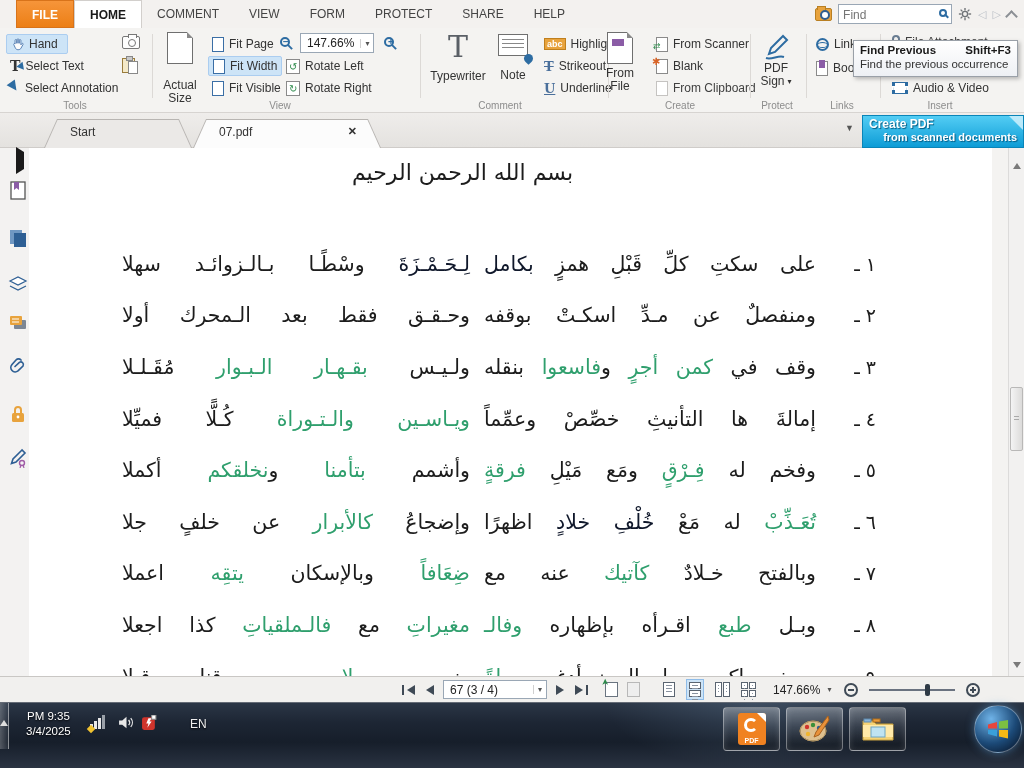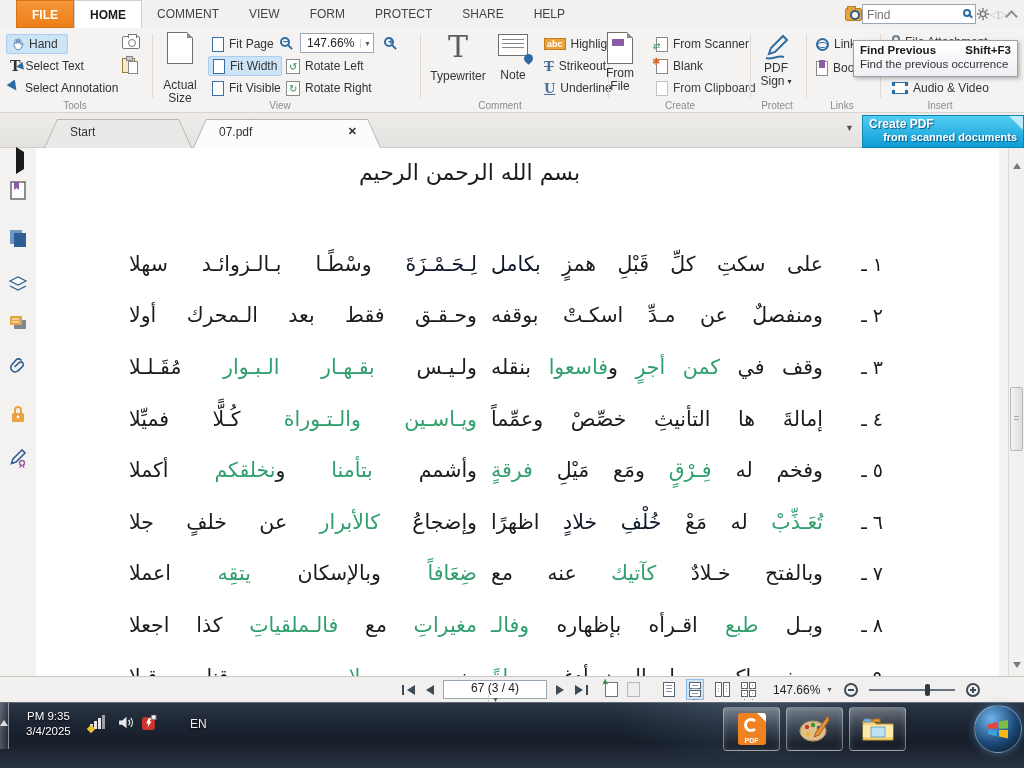--- a/index.html
+++ b/index.html
@@ -5,21 +5,21 @@
   * { margin:0; padding:0; box-sizing:border-box; }
   body { font-family:"Liberation Sans", sans-serif; background:#000; }
   #app { position:relative; width:1024px; height:768px; overflow:hidden; background:#f4f3f1; }
 
   
   #tabstrip { position:absolute; top:0; left:0; right:0; height:28px; background:#f3f1ef; }
   #ribbon-tabs { position:absolute; left:16px; top:0; height:28px; display:flex; }
   .rtab { padding:0 15px; height:28px; line-height:28px; font-size:12px; color:#444; cursor:default; }
   .rtab.file { background:linear-gradient(#f6953a,#ec7f16); color:#fff; border:1px solid #d8731a; font-weight:bold; }
   .rtab.active { background:#fff; border:1px solid #d2cfcc; border-bottom:none; color:#1a1a1a; font-weight:bold; }
-  #find-area { position:absolute; right:8px; top:3px; height:22px; display:flex; align-items:center; gap:0; }
+  #find-area { position:absolute; right:8px; top:3px; height:22px; display:flex; align-items:center; gap:6px; }
   .ffolder { width:17px; height:13px; background:#e8a33d; border:1px solid #b97f22; border-radius:2px; position:relative; }
   .ffolder::before { content:""; position:absolute; top:-3px; left:1px; width:7px; height:3px; background:#e8a33d; border:1px solid #b97f22; border-bottom:none; }
   .ffolder::after { content:""; position:absolute; right:1px; bottom:0; width:6px; height:6px; border:2px solid #2f5e91; border-radius:50%; background:#fff; }
   #find-box { width:114px; height:20px; background:#fff; border:1px solid #9aa7b5; position:relative; }
   #find-box input { width:86px; height:18px; border:none; outline:none; font-size:12px; padding:0 4px; color:#555; font-family:"Liberation Sans",sans-serif; background:transparent; }
   .magq { position:absolute; right:4px; top:4px; width:8px; height:8px; border:2px solid #2d6ca2; border-radius:50%; }
   .magq::after { content:""; position:absolute; width:5px; height:2px; background:#2d6ca2; transform:rotate(45deg); right:-4px; bottom:-2px; }
   .gear { width:14px; height:14px; position:relative; }
   .chev { font-size:11px; color:#b9bec5; }
   .carup { width:9px; height:9px; border-left:2px solid #8b8f94; border-top:2px solid #8b8f94; transform:rotate(45deg); margin-top:4px; }
@@ -93,21 +93,21 @@
   #banner .b1 { font-size:12px; font-weight:bold; text-shadow:1px 1px 1px #055a80; }
   #banner .b2 { font-size:11px; font-weight:bold; text-align:right; text-shadow:1px 1px 1px #055a80; }
   #banner .foldc { position:absolute; top:0; right:0; width:0; height:0; border-style:solid; border-width:0 14px 14px 0; border-color:transparent #d8f2fc transparent transparent; opacity:.8; }
 
   
   #sidebar { position:absolute; left:0; top:148px; width:36px; bottom:92px; background:#f3f2f1; }
   .sic { position:absolute; left:8px; width:20px; height:20px; }
   .tri-blk { width:0; height:0; border:5px solid transparent; border-left:8px solid #1a1a1a; margin:3px 0 0 8px; }
   #divider { position:absolute; left:36px; top:148px; width:9px; bottom:92px; background:#a9a8a7; border-left:1px solid #8f8e8d; }
   #divider .dots { position:absolute; left:2px; top:200px; width:4px; height:46px; background:repeating-linear-gradient(#cfcecd 0 2px, #a9a8a7 2px 4px); }
-  #page { position:absolute; left:36px; top:148px; width:963px; height:528px; background:#fff; overflow:hidden; }
+  #page { position:absolute; left:29px; top:148px; width:963px; height:528px; background:#fff; overflow:hidden; }
 
   #bismillah { position:relative; left:-48px; margin-top:12px; text-align:center; font-family:"DejaVu Sans",sans-serif; font-size:22px; color:#1c1c1c; direction:rtl; }
   #verse-list { position:absolute; top:90px; left:0; right:0; }
   .vrow { display:grid; direction:rtl; grid-template-columns:46px 332px 348px; column-gap:14px; padding-right:116px; height:51.6px; align-items:center; font-family:"DejaVu Sans",sans-serif; }
   .vnum { font-size:19px; color:#1c1c1c; letter-spacing:2px; }
   .hemi { font-size:20.5px; color:#1c1c1c; text-align:justify; text-align-last:justify; white-space:nowrap; }
   .seg-k { color:#1c1c1c; } .seg-r { color:#0f172a; } .seg-g { color:#2f9f6d; }
 
   
   #vscroll { position:absolute; right:0; top:131px; width:16px; height:545px; background:#f2f1f0; border-left:1px solid #dcdbda; }
@@ -118,21 +118,21 @@
   #thumb { position:absolute; left:1px; top:256px; width:13px; height:64px; background:linear-gradient(90deg,#f4f4f4,#dcdbda); border:1px solid #b9b8b7; border-radius:2px; }
   #thumb::after { content:""; position:absolute; left:3px; right:3px; top:28px; height:6px; background:repeating-linear-gradient(#aaa 0 1px, transparent 1px 3px); }
 
   
   #statusbar { position:absolute; left:0; right:0; top:676px; height:26px; background:#f1f0ee; border-top:1px solid #c9c7c4; display:flex; align-items:center; }
   .sb { display:flex; align-items:center; gap:3px; }
   .tri { width:0; height:0; border:5px solid transparent; }
   .tri.l { border-right:8px solid #3f4a56; border-left:none; }
   .tri.r { border-left:8px solid #3f4a56; border-right:none; }
   .bar-v { width:2px; height:10px; background:#3f4a56; }
-  #page-combo { width:104px; height:19px; margin:0 6px;flex-direction:column; }
+  #page-combo { width:104px; height:19px; margin:0 6px; }
   .docic { position:relative; width:13px; height:15px; background:#fff; border:1px solid #6a7480; }
   .docic.green::after { content:"➤"; position:absolute; top:-6px; left:-5px; color:#2d8a4b; font-size:9px; transform:rotate(-90deg); }
   .docic.gray { border-color:#b8b8b8; background:#eee; }
   .lay { position:relative; width:12px; height:15px; background:#fff; border:1px solid #5a6470; }
   .lay::after { content:""; position:absolute; left:2px; right:2px; top:2px; height:7px; background:repeating-linear-gradient(#8a93a0 0 1px, transparent 1px 3px); }
   .lay2 { display:flex; flex-direction:column; gap:1px; } .lay2 .lay { height:7px; }
   .layh { display:flex; gap:1px; } .layh .lay { width:7px; }
   .layq { display:grid; grid-template-columns:7px 7px; gap:1px; } .layq .lay { width:7px; height:7px; }
   .laysel { background:#cde4f7; border:1px solid #8fbce8; padding:2px; }
   .zoomtxt { font-size:12px; color:#222; margin:0 4px 0 14px; }

